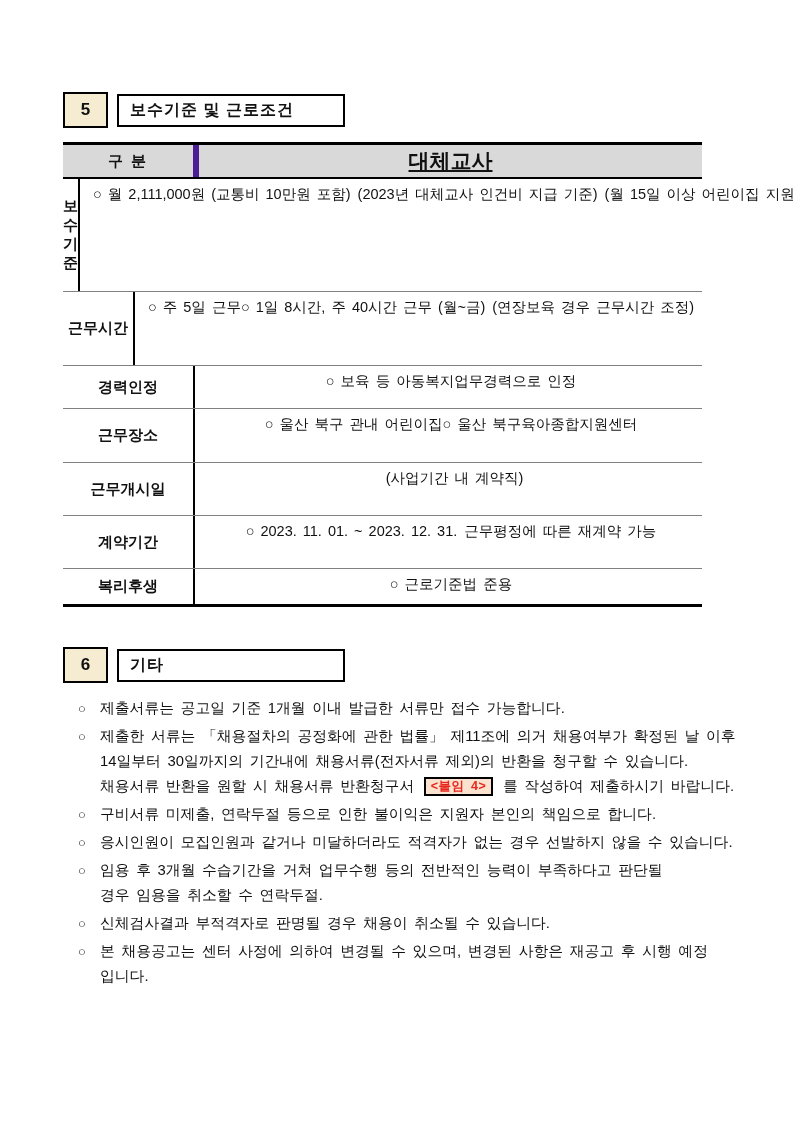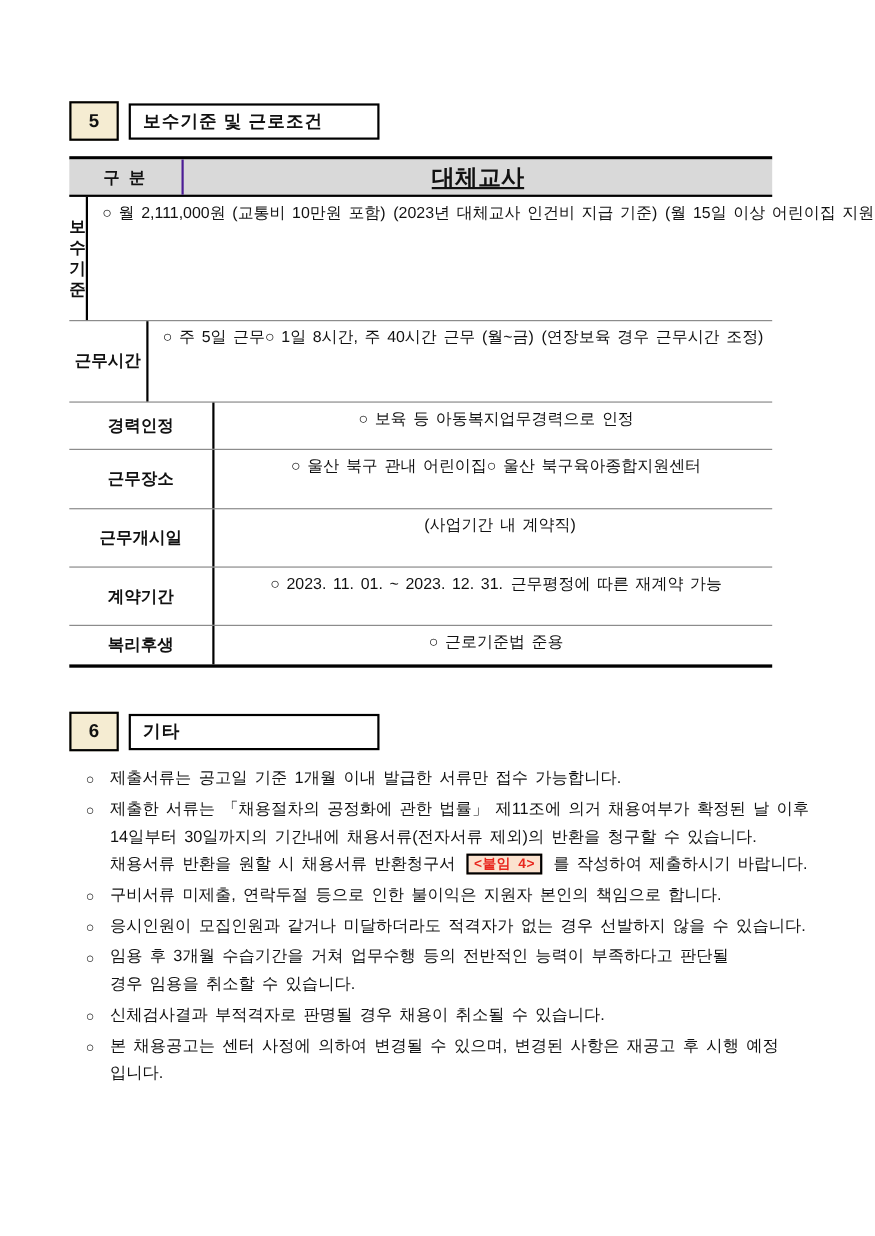--- a/index.html
+++ b/index.html
@@ -33,21 +33,21 @@
   .tbl {
     margin:14px 0 0 63px; width:639px;
     border-top:3px solid #000; border-bottom:3px solid #000;
     font-size:14.5px;
   }
   .tbl-header {
     display:flex; background:#d9d9d9; height:34px;
     border-bottom:2px solid #000;
   }
   .hdr-label {
-    width:104px; border-right:2px solid #4c1d95;
+    width:136px; border-right:6px solid #4c1d95;
     display:flex; align-items:center; justify-content:center;
     font-weight:bold; font-size:15px; letter-spacing:2px;
   }
   .hdr-content {
     flex:1; display:flex; align-items:center; justify-content:center;
     font-weight:bold; font-size:21px;
   }
   .hdr-content .u { text-decoration:underline; }
   .tbl-row { display:flex; border-bottom:1px solid #808080; }
   .tbl-row:last-child { border-bottom:none; }
@@ -191,21 +191,21 @@
       <span class="marker">○</span>
       <div class="btext">
         <div class="bline">응시인원이 모집인원과 같거나 미달하더라도 적격자가 없는 경우 선발하지 않을 수 있습니다.</div>
       </div>
     </div>
 
     <div class="bullet">
       <span class="marker">○</span>
       <div class="btext">
         <div class="bline">임용 후 3개월 수습기간을 거쳐 업무수행 등의 전반적인 능력이 부족하다고 판단될</div>
-        <div class="bline">경우 임용을 취소할 수 있습니다.</div>
+        <div class="bline">경우 임용을 취소할 수 연락두절.</div>
       </div>
     </div>
 
     <div class="bullet">
       <span class="marker">○</span>
       <div class="btext">
         <div class="bline">신체검사결과 부적격자로 판명될 경우 채용이 취소될 수 있습니다.</div>
       </div>
     </div>
 

